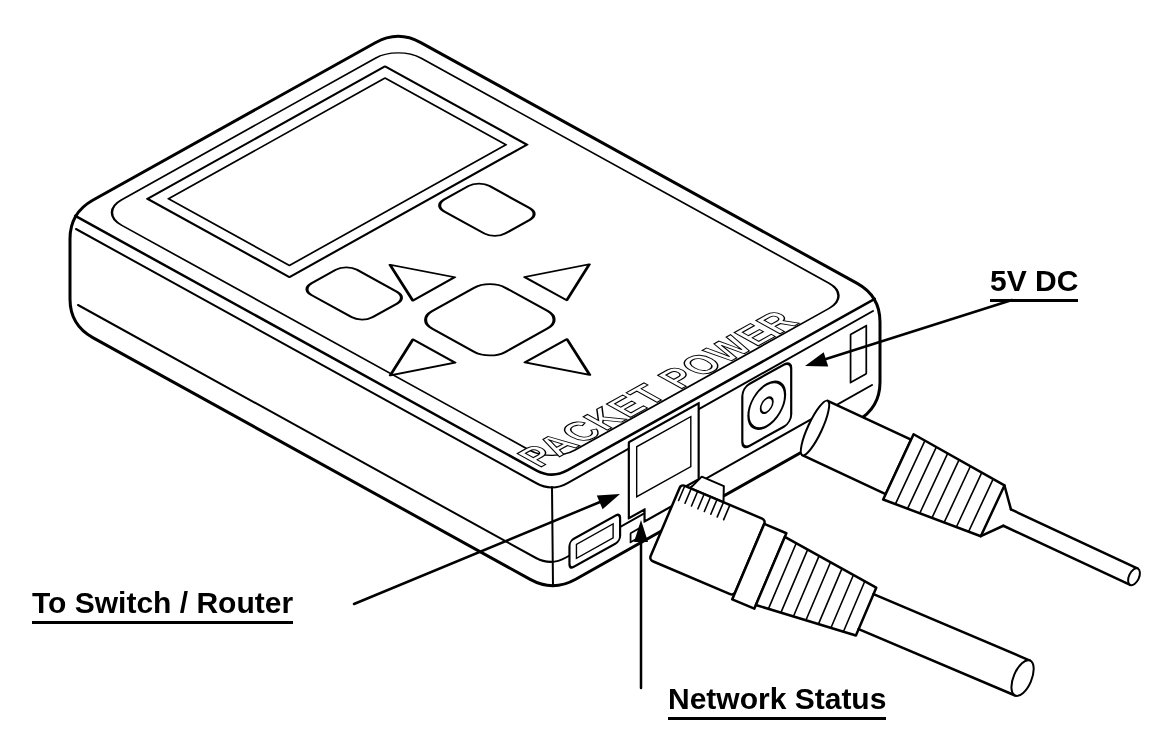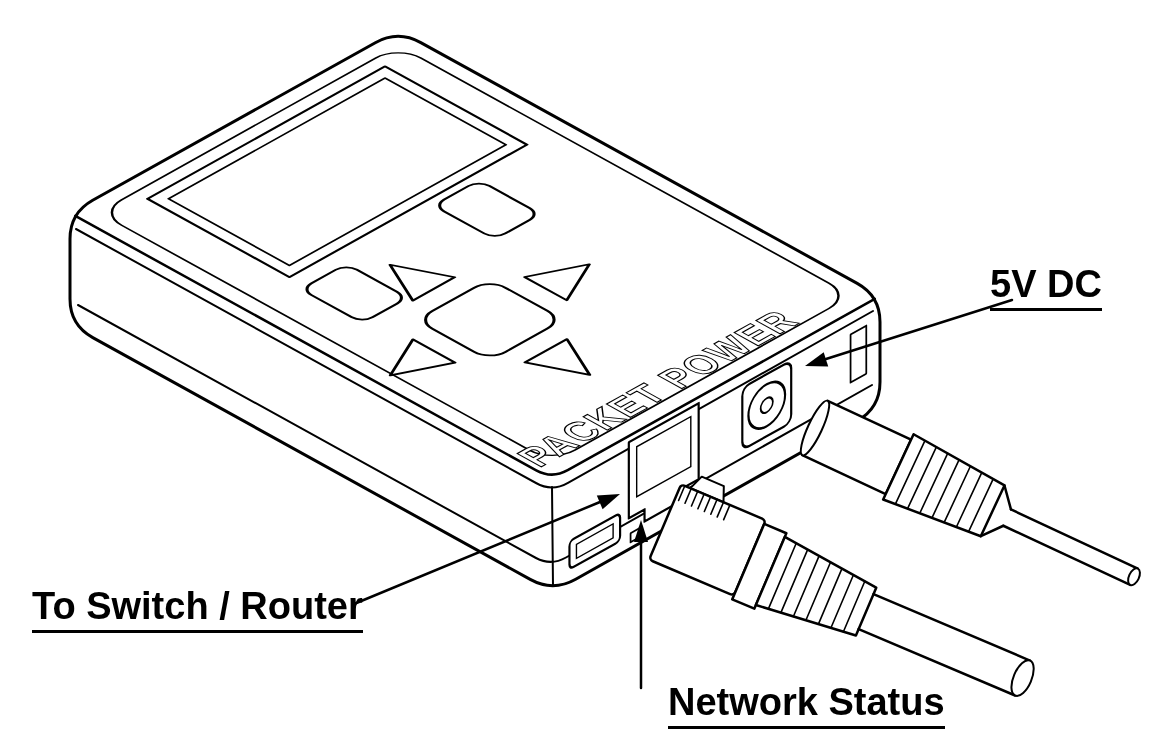--- a/index.html
+++ b/index.html
@@ -18,21 +18,21 @@
   .solid2{fill:#ffffff;stroke:#000;stroke-width:2;stroke-linejoin:round;}
   .body-line{fill:#ffffff;stroke:#000;stroke-width:3;stroke-linejoin:round;}
   .arrow{fill:#000;stroke:none;}
   .brand{
     font-family:"Liberation Sans","DejaVu Sans",sans-serif;
     font-weight:bold;font-size:40px;letter-spacing:2px;
     fill:#ffffff;stroke:#000;stroke-width:1.3px;
   }
   .callout{
     position:absolute;
-    font-weight:bold;font-size:38px;line-height:1.1;
+    font-weight:bold;font-size:30px;line-height:1.1;
     color:#000;
     border-bottom:3px solid #000;
     padding-bottom:2px;
     white-space:nowrap;
   }
   #callout-power{left:990px;top:264px;}
   #callout-switch{left:32px;top:586px;}
   #callout-network{left:668px;top:682px;}
 </style>
 </head>

